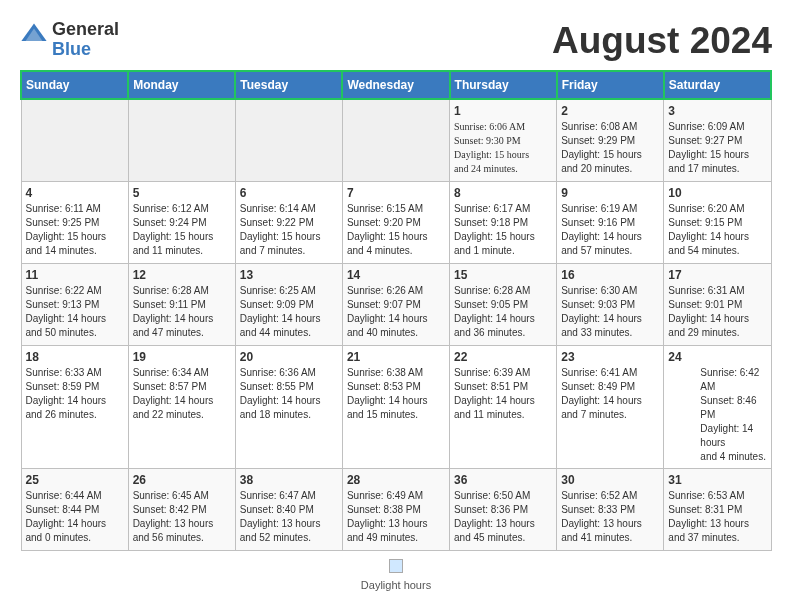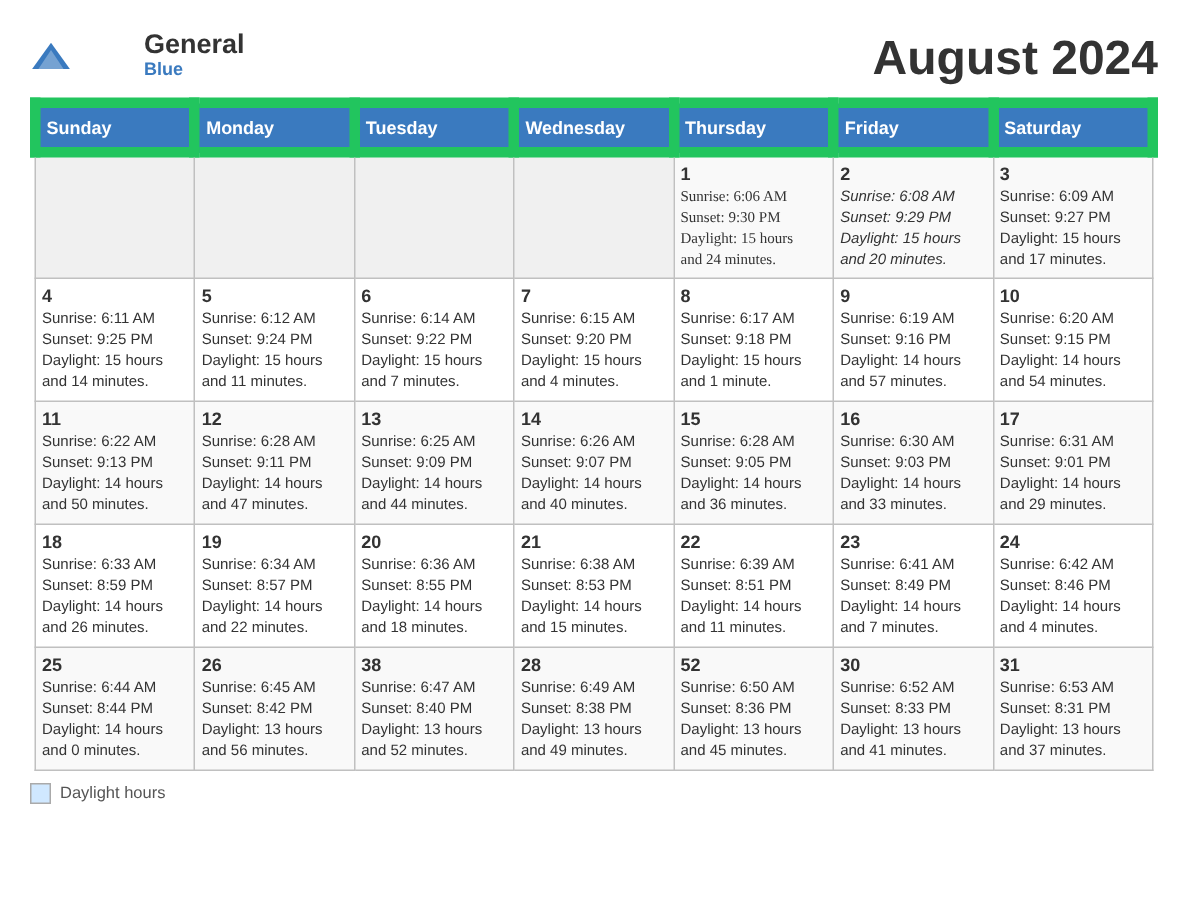--- a/index.html
+++ b/index.html
@@ -11,68 +11,67 @@
       padding: 20px;
     }
     .header {
       display: flex;
       align-items: flex-start;
       justify-content: space-between;
       margin-bottom: 8px;
     }
     .logo {
       display: flex;
-      align-items: flex-end;
-      gap: 44px;
+      align-items: flex-start;
     }
     .logo-text {
       display: flex;
       flex-direction: column;
       line-height: 1.1;
     }
     .logo-general {
       font-size: 18px;
       font-weight: bold;
       color: #333;
     }
     .logo-blue {
-      font-size: 12px;
+      font-size: 18px;
       font-weight: bold;
       color: #3a7abf;
     }
     .logo-icon {
       width: 28px;
       height: 28px;
       margin-right: 4px;
     }
     .title-block {
       text-align: right;
     }
     .month-title {
-      font-size: 32px;
+      font-size: 37px;
       font-weight: bold;
       color: #333;
     }
     .subtitle {
       font-size: 15px;
       color: #555;
     }
     table {
       width: 100%;
       border-collapse: collapse;
       font-size: 11px;
     }
     thead tr th {
       background-color: #3a7abf;
       color: #fff;
       padding: 6px 4px;
       text-align: left;
       font-size: 12px;
       font-weight: bold;
-      border: 7px solid #22c55e;
+      border: 2px solid #22c55e;
     }
     tbody tr td {
       border: 1px solid #c0c0c0;
       vertical-align: top;
       padding: 4px;
       width: calc(100% / 7);
       height: 82px;
       background: #fff;
     }
     tbody tr:nth-child(odd) td {
@@ -93,20 +92,21 @@
       font-size: 10px;
       line-height: 1.4;
     }
     .footer {
       margin-top: 8px;
       font-size: 11px;
       color: #555;
       display: flex;
       align-items: center;
       gap: 6px;
+      flex-direction: column;
     }
     .footer-box {
       width: 14px;
       height: 14px;
       background: #d0e8ff;
       border: 1px solid #aaa;
       display: inline-block;
     }
   </style>
 </head>
@@ -148,21 +148,21 @@
         <td class="empty"></td>
         <td>
           <span class="day-num">1</span>
           <div class="day-info" style="white-space: pre-line; font-family: Liberation Serif, serif;">Sunrise: 6:06 AM
 Sunset: 9:30 PM
 Daylight: 15 hours
 and 24 minutes.</div>
         </td>
         <td>
           <span class="day-num">2</span>
-          <div class="day-info" style="white-space: pre-line; font-style: italic;">Sunrise: 6:08 AM
+          <div class="day-info" style="white-space: pre-line;">Sunrise: 6:08 AM
 Sunset: 9:29 PM
 Daylight: 15 hours
 and 20 minutes.</div>
         </td>
         <td>
           <span class="day-num">3</span>
           <div class="day-info" style="white-space: pre-line;">Sunrise: 6:09 AM
 Sunset: 9:27 PM
 Daylight: 15 hours
 and 17 minutes.</div>
@@ -308,21 +308,21 @@
         </td>
         <td>
           <span class="day-num">23</span>
           <div class="day-info" style="white-space: pre-line;">Sunrise: 6:41 AM
 Sunset: 8:49 PM
 Daylight: 14 hours
 and 7 minutes.</div>
         </td>
         <td>
           <span class="day-num">24</span>
-          <div class="day-info" style="white-space: pre-line;">Sunrise: 6:42 AM
+          <div class="day-info" style="white-space: pre-line; margin-left: 32px;">Sunrise: 6:42 AM
 Sunset: 8:46 PM
 Daylight: 14 hours
 and 4 minutes.</div>
         </td>
       </tr>
       <tr>
         <td>
           <span class="day-num">25</span>
           <div class="day-info" style="white-space: pre-line;">Sunrise: 6:44 AM
 Sunset: 8:44 PM
@@ -344,21 +344,21 @@
 and 52 minutes.</div>
         </td>
         <td>
           <span class="day-num">28</span>
           <div class="day-info" style="white-space: pre-line;">Sunrise: 6:49 AM
 Sunset: 8:38 PM
 Daylight: 13 hours
 and 49 minutes.</div>
         </td>
         <td>
-          <span class="day-num">52</span>
+          <span class="day-num">36</span>
           <div class="day-info" style="white-space: pre-line;">Sunrise: 6:50 AM
 Sunset: 8:36 PM
 Daylight: 13 hours
 and 45 minutes.</div>
         </td>
         <td>
           <span class="day-num">30</span>
           <div class="day-info" style="white-space: pre-line;">Sunrise: 6:52 AM
 Sunset: 8:33 PM
 Daylight: 13 hours

